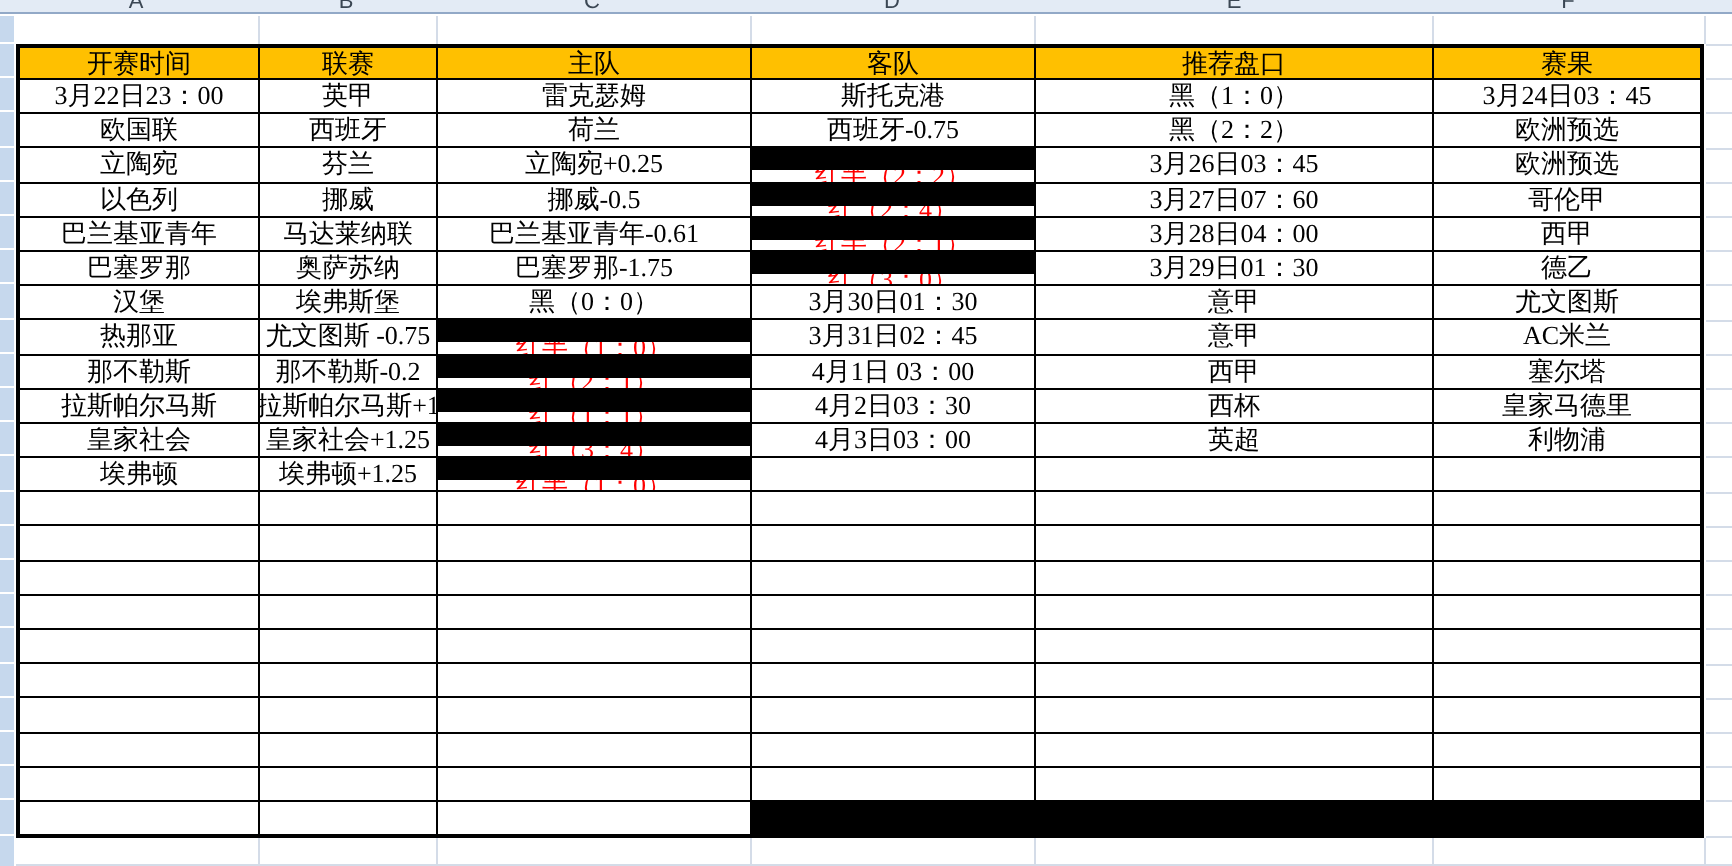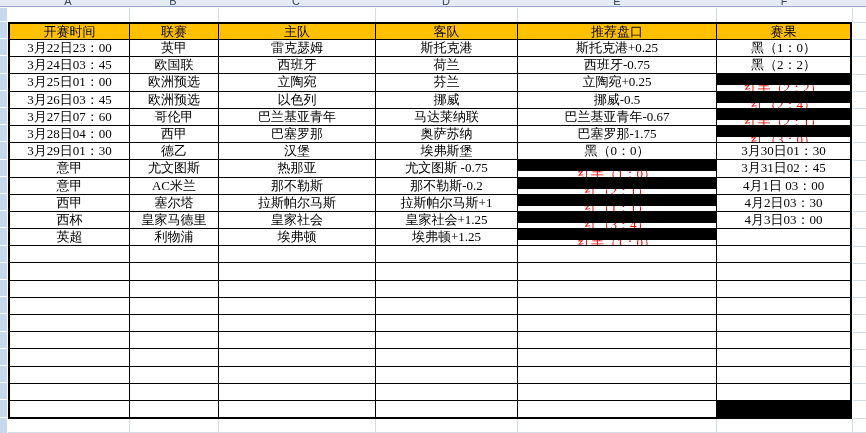--- a/index.html
+++ b/index.html
@@ -87,45 +87,43 @@
       <div class="cell head">开赛时间</div>
       <div class="cell head">联赛</div>
       <div class="cell head">主队</div>
       <div class="cell head">客队</div>
       <div class="cell head">推荐盘口</div>
       <div class="cell head">赛果</div>
       <div class="cell">3月22日23：00</div>
       <div class="cell">英甲</div>
       <div class="cell">雷克瑟姆</div>
       <div class="cell">斯托克港</div>
-      <div class="cell">斯托克港+0.25</div>
       <div class="cell">黑（1：0）</div>
       <div class="cell">3月24日03：45</div>
       <div class="cell">欧国联</div>
       <div class="cell">西班牙</div>
       <div class="cell">荷兰</div>
       <div class="cell">西班牙-0.75</div>
       <div class="cell">黑（2：2）</div>
-      <div class="cell">3月25日01：00</div>
       <div class="cell">欧洲预选</div>
       <div class="cell">立陶宛</div>
       <div class="cell">芬兰</div>
       <div class="cell">立陶宛+0.25</div>
       <div class="cell red">红半（2：2）</div>
       <div class="cell">3月26日03：45</div>
       <div class="cell">欧洲预选</div>
       <div class="cell">以色列</div>
       <div class="cell">挪威</div>
       <div class="cell">挪威-0.5</div>
       <div class="cell red">红（2：4）</div>
       <div class="cell">3月27日07：60</div>
       <div class="cell">哥伦甲</div>
       <div class="cell">巴兰基亚青年</div>
       <div class="cell">马达莱纳联</div>
-      <div class="cell">巴兰基亚青年-0.67</div>
+      <div class="cell">巴兰基亚青年-0.61</div>
       <div class="cell red">红半（2：1）</div>
       <div class="cell">3月28日04：00</div>
       <div class="cell">西甲</div>
       <div class="cell">巴塞罗那</div>
       <div class="cell">奥萨苏纳</div>
       <div class="cell">巴塞罗那-1.75</div>
       <div class="cell red">红（3：0）</div>
       <div class="cell">3月29日01：30</div>
       <div class="cell">德乙</div>
       <div class="cell">汉堡</div>

